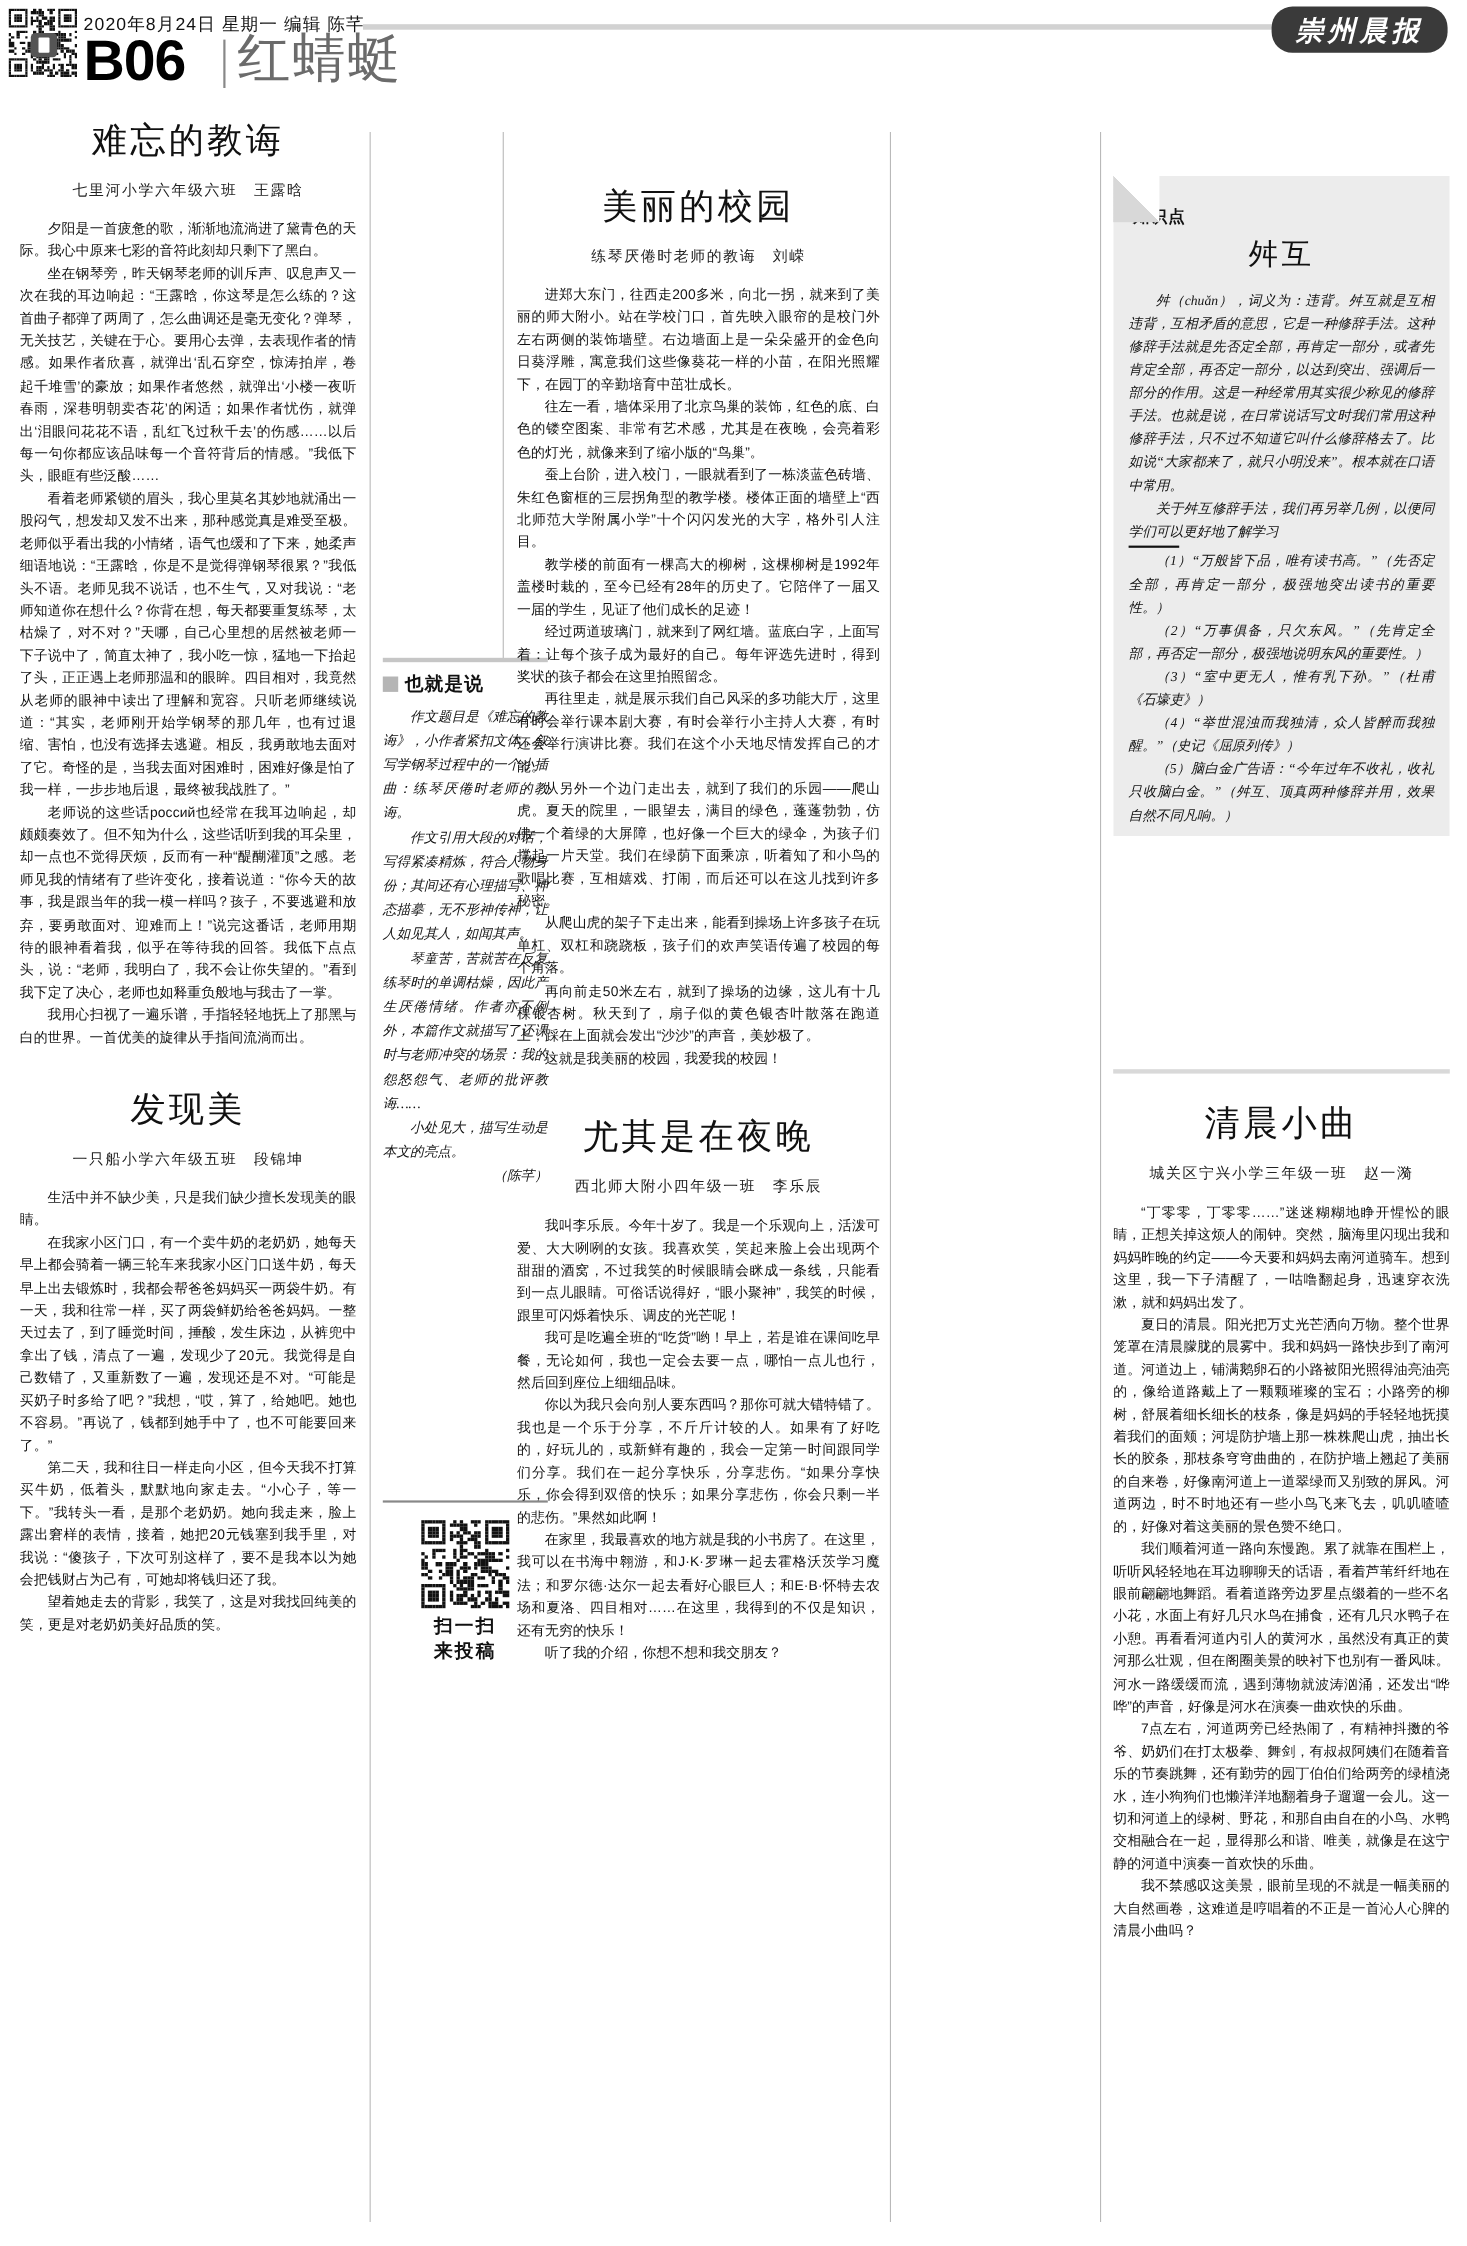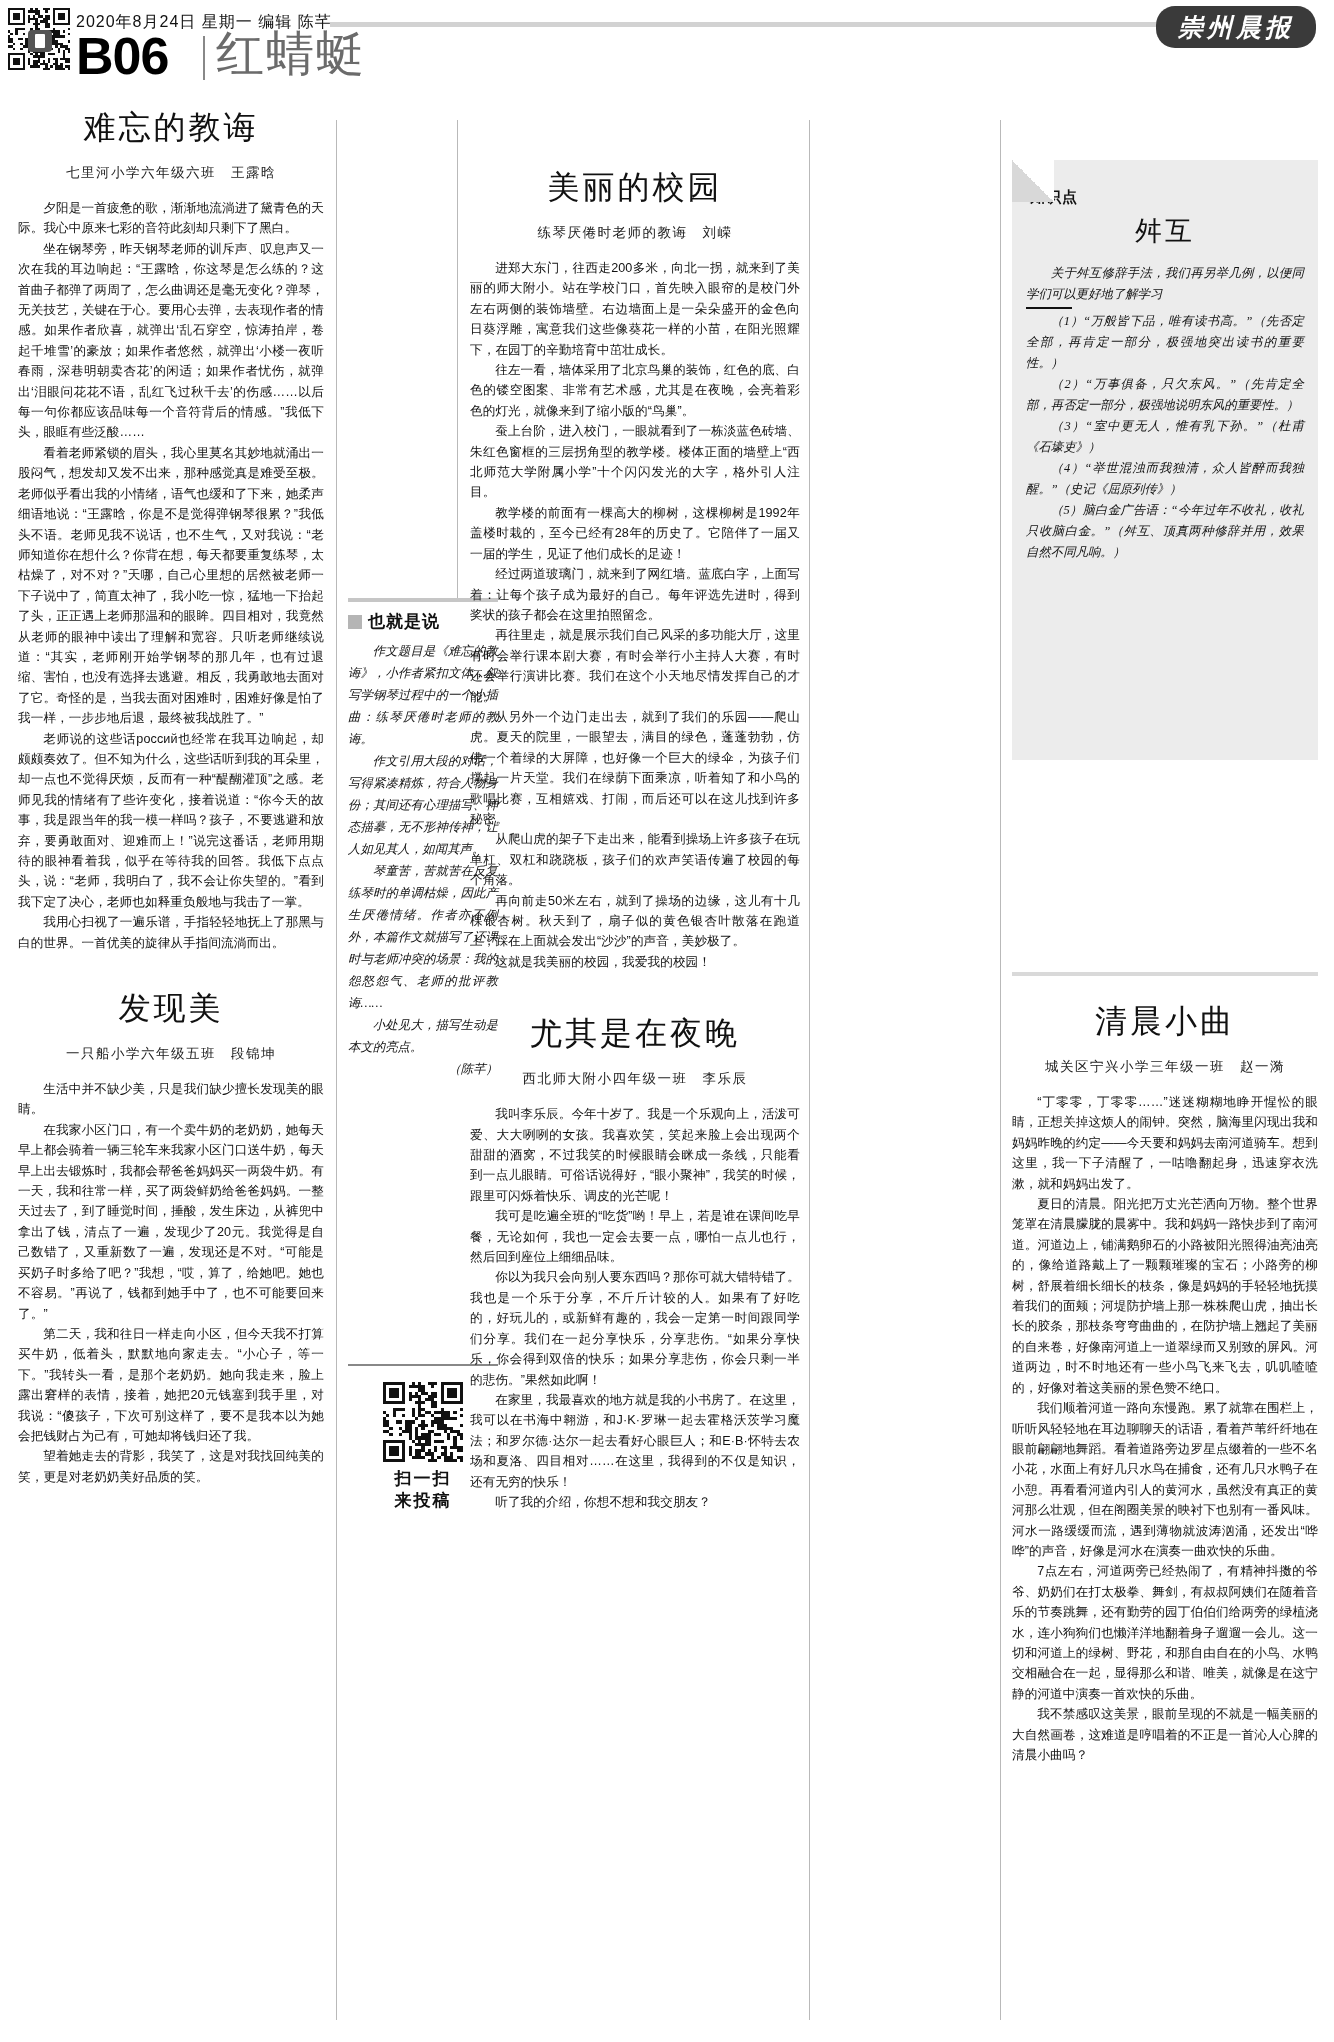--- a/index.html
+++ b/index.html
@@ -791,20 +791,21 @@
     <p>你以为我只会向别人要东西吗？那你可就大错特错了。我也是一个乐于分享，不斤斤计较的人。如果有了好吃的，好玩儿的，或新鲜有趣的，我会一定第一时间跟同学们分享。我们在一起分享快乐，分享悲伤。“如果分享快乐，你会得到双倍的快乐；如果分享悲伤，你会只剩一半的悲伤。”果然如此啊！</p>
     <p>在家里，我最喜欢的地方就是我的小书房了。在这里，我可以在书海中翱游，和J·K·罗琳一起去霍格沃茨学习魔法；和罗尔德·达尔一起去看好心眼巨人；和E·B·怀特去农场和夏洛、四目相对……在这里，我得到的不仅是知识，还有无穷的快乐！</p>
     <p>听了我的介绍，你想不想和我交朋友？</p>
   </div>
 </div>
 
 <div id="know">
   <div id="know-label">知识点</div>
   <div id="know-title">舛互</div>
   <div id="know-body">
+    <p>舛（chuǎn），词义为：违背。舛互就是互相违背，互相矛盾的意思，它是一种修辞手法。这种修辞手法就是先否定全部，再肯定一部分，或者先肯定全部，再否定一部分，以达到突出、强调后一部分的作用。这是一种经常用其实很少称见的修辞手法。也就是说，在日常说话写文时我们常用这种修辞手法，只不过不知道它叫什么修辞格去了。比如说“大家都来了，就只小明没来”。根本就在口语中常用。</p>
     <p>关于舛互修辞手法，我们再另举几例，以便同学们可以更好地了解学习</p>
     <div id="know-dash"></div>
     <p>（1）“万般皆下品，唯有读书高。”（先否定全部，再肯定一部分，极强地突出读书的重要性。）</p>
     <p>（2）“万事俱备，只欠东风。”（先肯定全部，再否定一部分，极强地说明东风的重要性。）</p>
     <p>（3）“室中更无人，惟有乳下孙。”（杜甫《石壕吏》）</p>
     <p>（4）“举世混浊而我独清，众人皆醉而我独醒。”（史记《屈原列传》）</p>
     <p>（5）脑白金广告语：“今年过年不收礼，收礼只收脑白金。”（舛互、顶真两种修辞并用，效果自然不同凡响。）</p>
   </div>
 </div>
 <div id="know-fold"></div>

